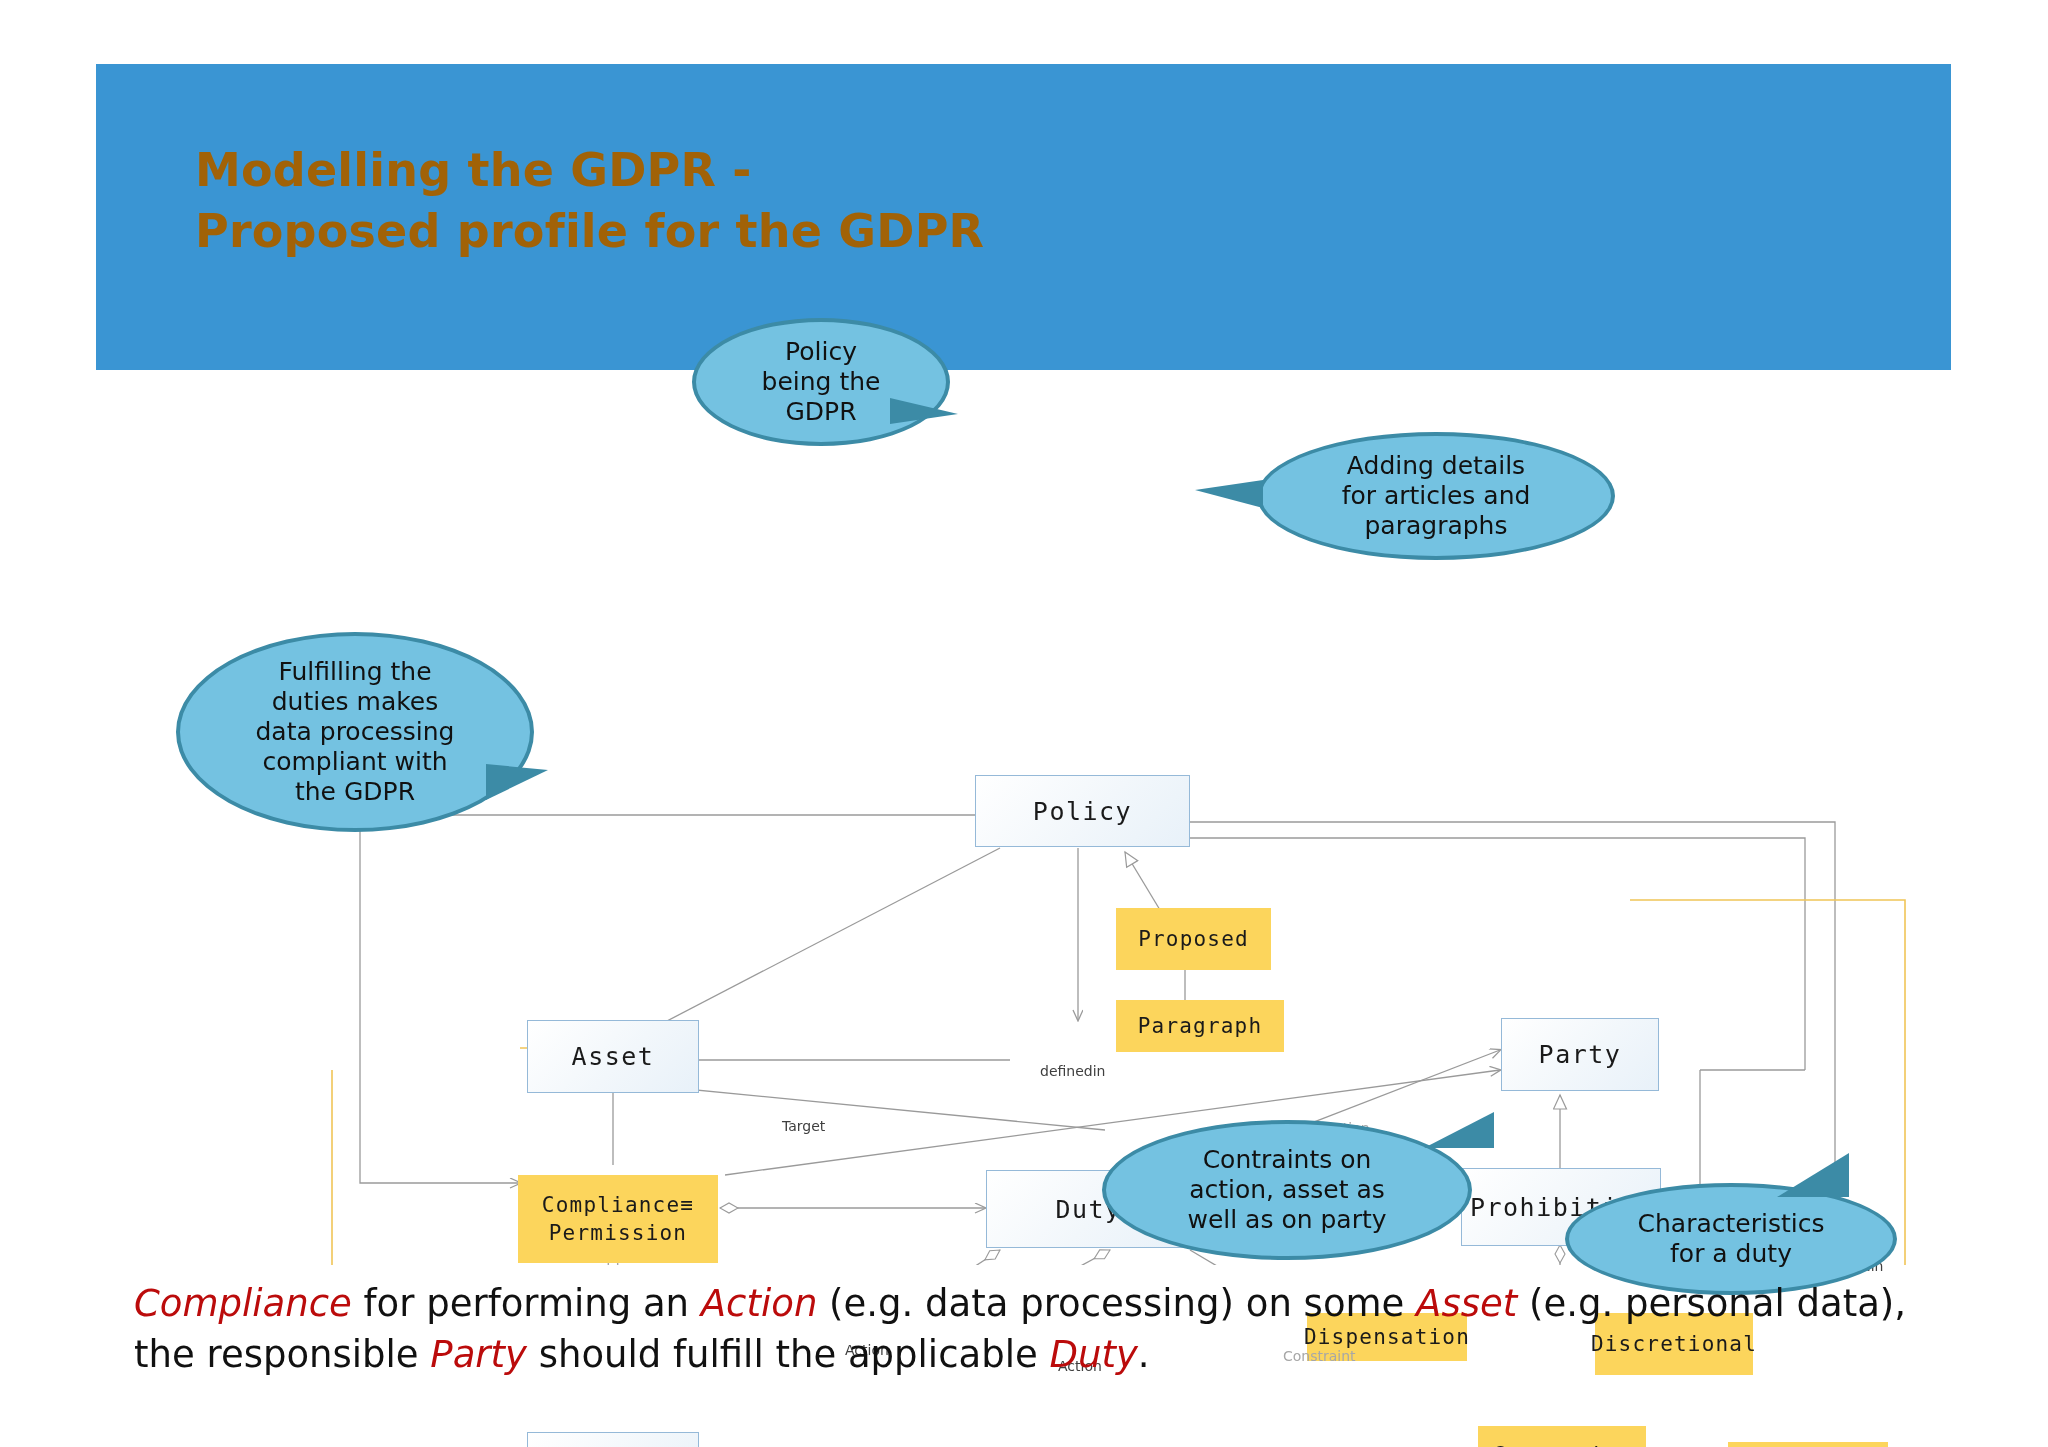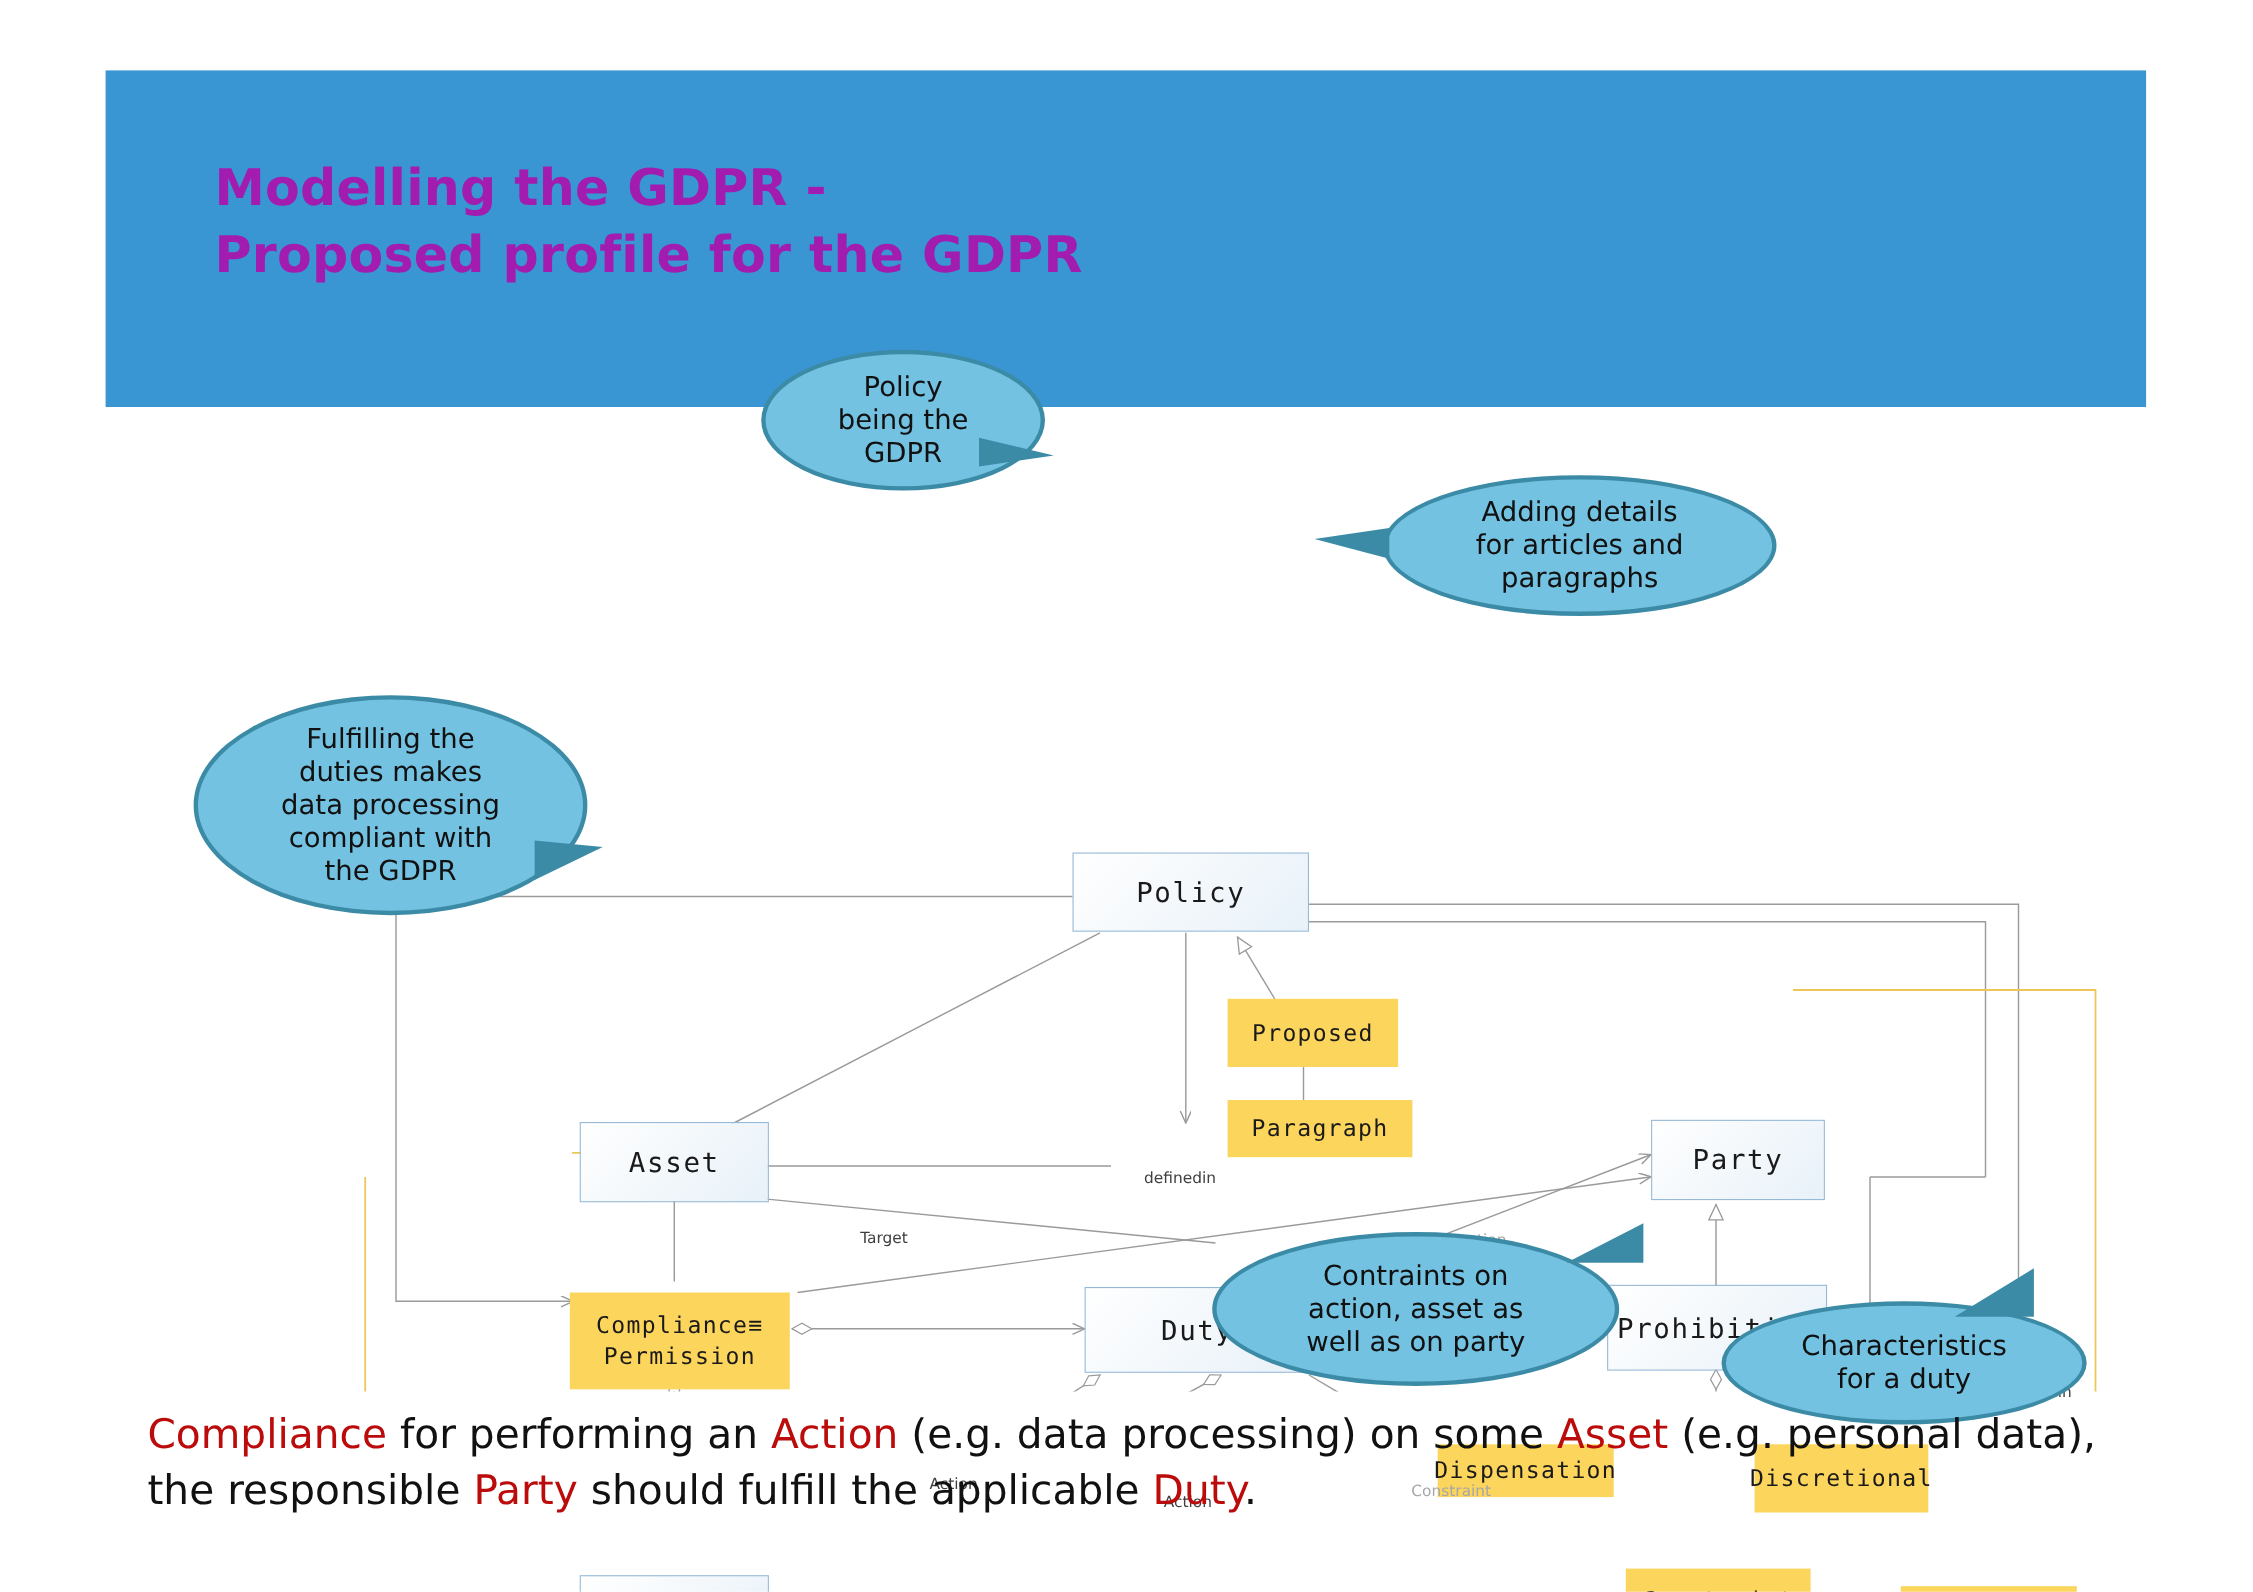--- a/index.html
+++ b/index.html
@@ -9,21 +9,21 @@
     font-family:"DejaVu Sans", sans-serif;
     position:relative;overflow:hidden;
   }
   
   #header-band{
     position:absolute;left:96px;top:64px;width:1855px;height:306px;
     background:#3a95d3;
   }
   #slide-title{
     position:absolute;left:195px;top:140px;width:1100px;
-    color:#a21caf;font-weight:bold;font-size:46px;line-height:1.32;
+    color:#a16207;font-weight:bold;font-size:46px;line-height:1.32;
     letter-spacing:.2px;white-space:pre-line;
     font-family:"DejaVu Sans", sans-serif;
   }
   
   #wu-logo{position:absolute;left:1553px;top:105px;width:380px;height:185px;}
   #wu-mark{
     position:absolute;left:0;top:0;width:215px;height:115px;
     color:#fff;font-family:"DejaVu Serif",serif;font-size:118px;
     font-style:italic;font-weight:400;line-height:.93;letter-spacing:-8px;
   }
@@ -71,21 +71,21 @@
   }
   .callout .tail{
     position:absolute;width:0;height:0;border-style:solid;
   }
   
   #caption{
     position:absolute;left:134px;top:1278px;width:1790px;
     font-family:"DejaVu Sans",sans-serif;font-size:37px;line-height:1.38;
     color:#111;
   }
-  #caption .hi{color:#bb0b0b;}
+  #caption .hi{color:#bb0b0b;font-style:italic;}
 </style>
 </head>
 <body>
 
 <div id="header-band"></div>
 <div id="slide-title">Modelling the GDPR -
 Proposed profile for the GDPR</div>
 
 <div id="wu-logo">
 </div>

